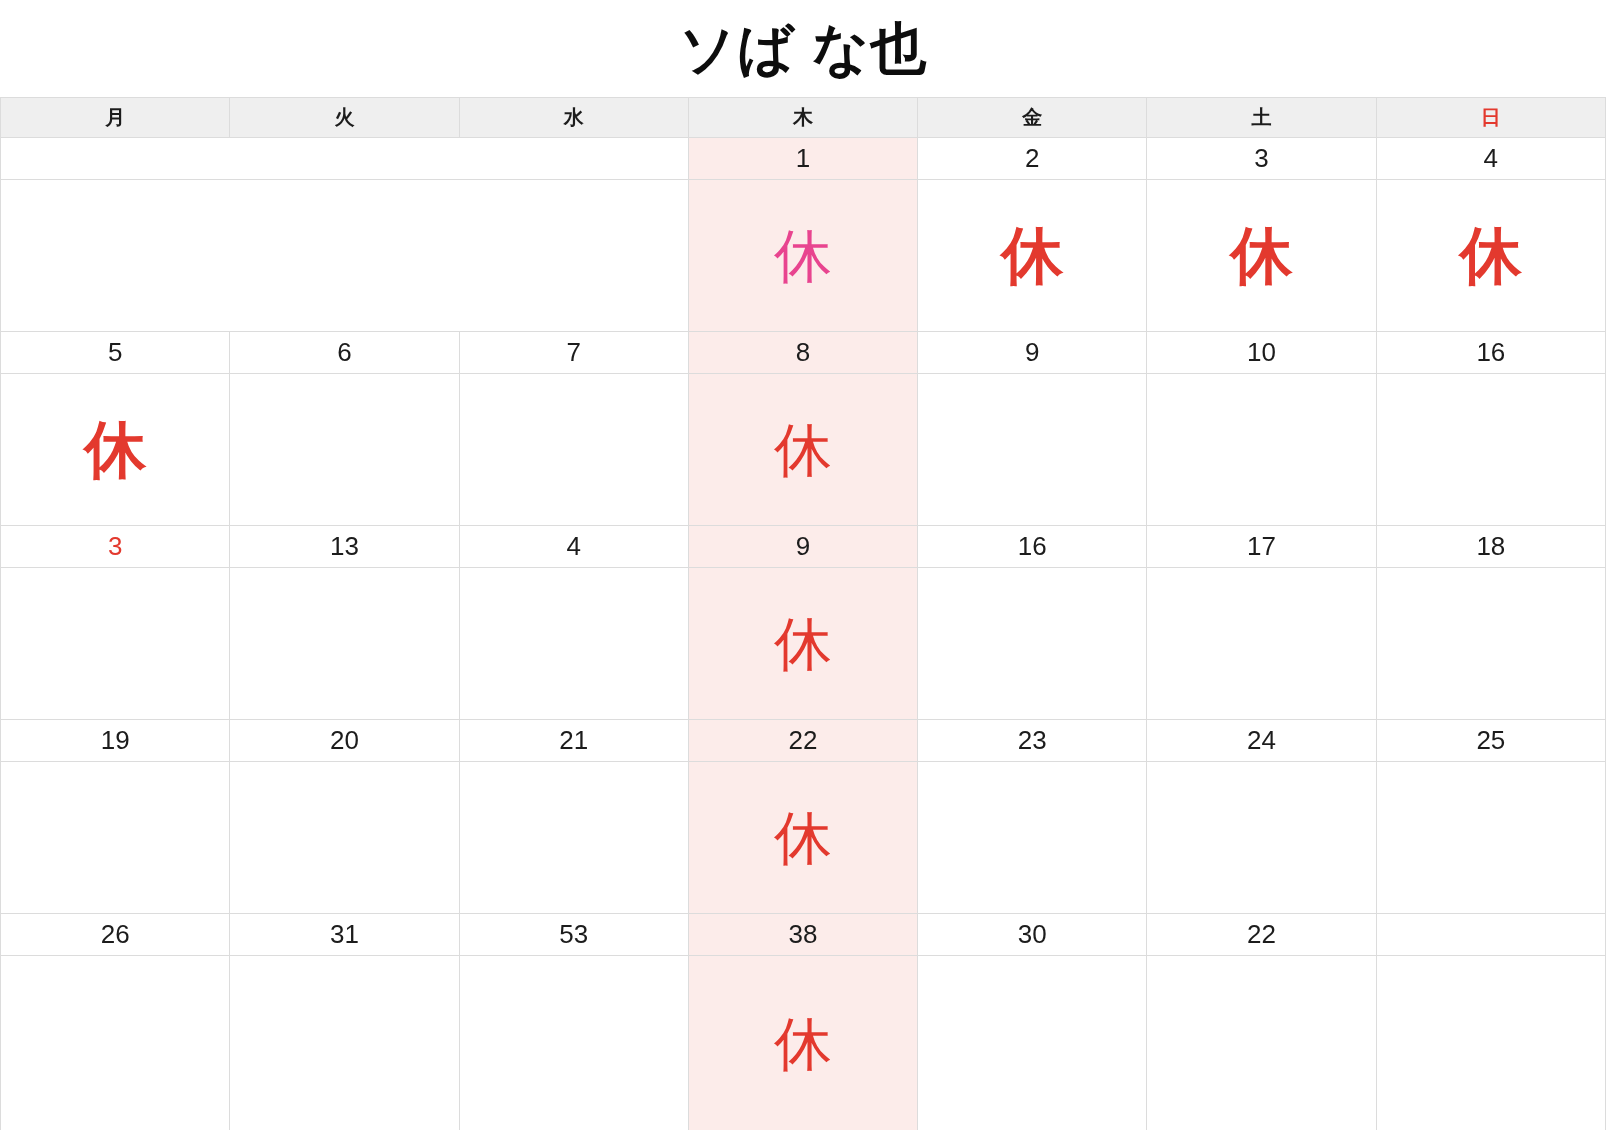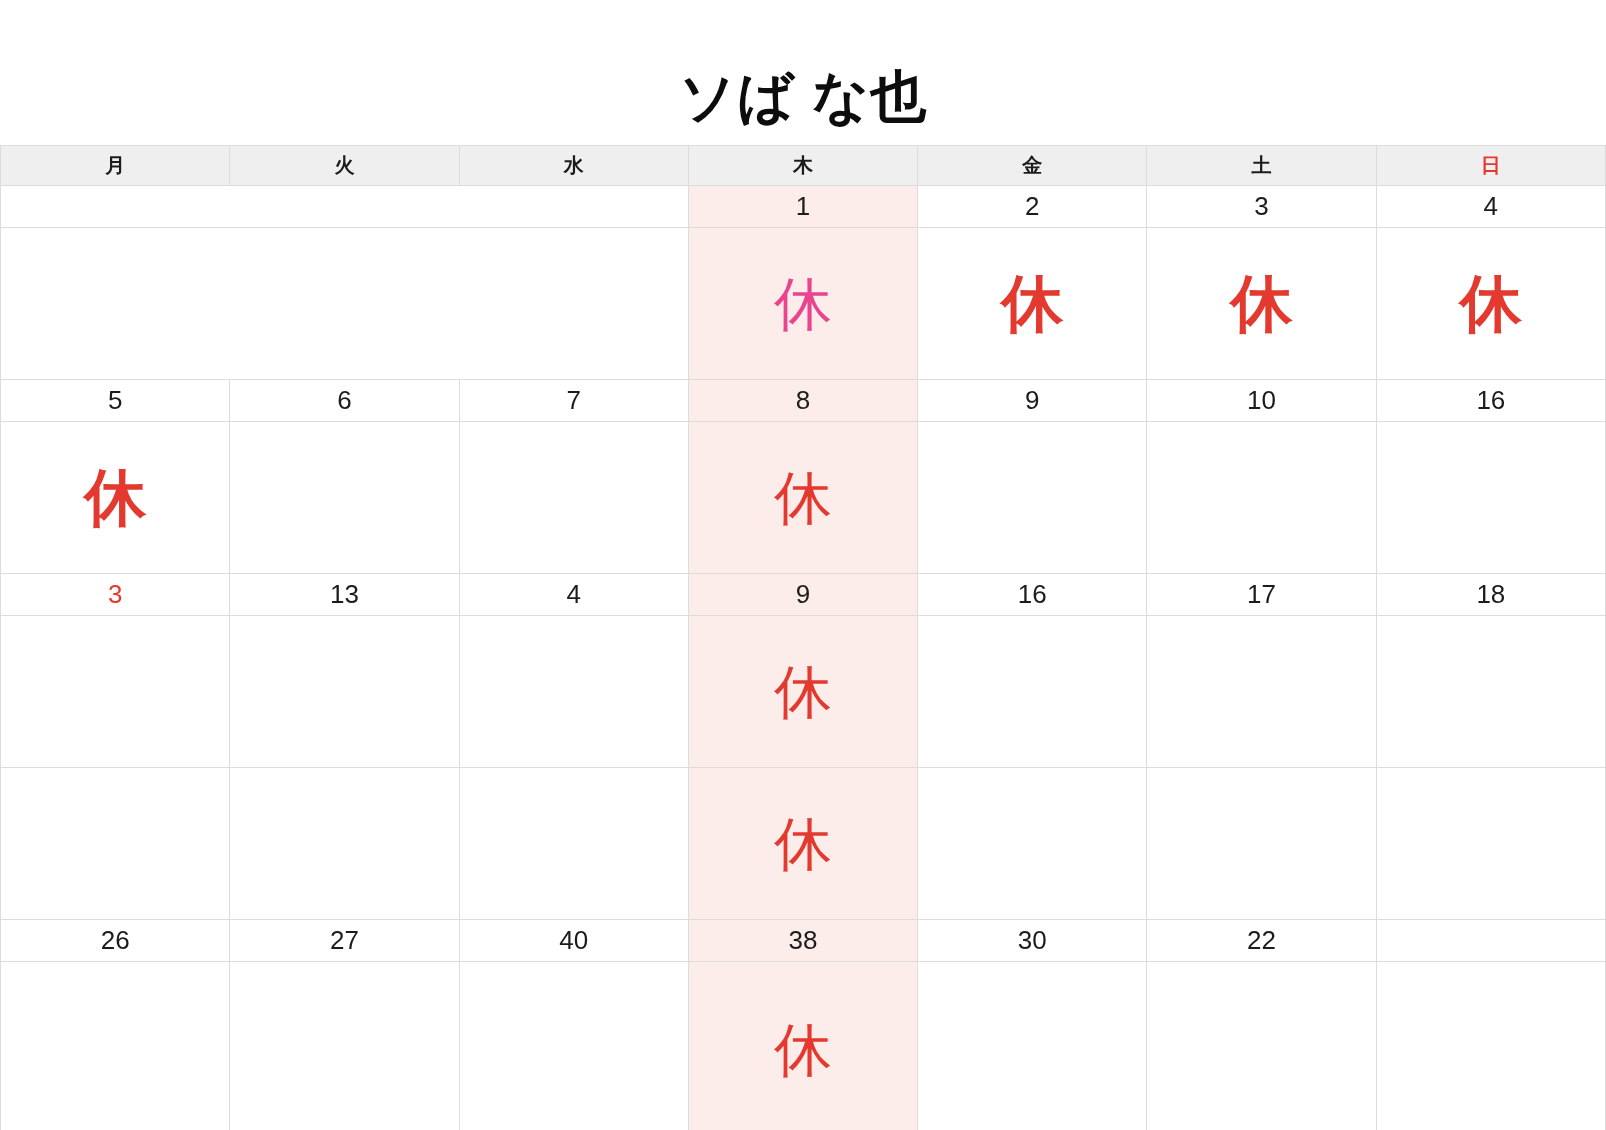--- a/index.html
+++ b/index.html
@@ -21,21 +21,20 @@
     height: 1130px;
     overflow: hidden;
     background: #fff;
     position: relative;
   }
   .title-bar {
     height: 97px;
     display: flex;
     align-items: center;
     justify-content: center;
-    margin-top: 48px;
   }
   .page-title {
     font-size: 56px;
     font-weight: 800;
     letter-spacing: 1px;
     color: #0d0d0d;
     margin: 0;
     line-height: 1;
   }
   table.calendar {
@@ -151,33 +150,42 @@
         </tr>
         <tr class="content-row">
           <td></td>
           <td></td>
           <td></td>
           <td class="thu"><span class="mark mark-red">休</span></td>
           <td></td>
           <td></td>
           <td></td>
         </tr>
+        <tr class="date-row">
+          <td><span>19</span></td>
+          <td><span>20</span></td>
+          <td><span>21</span></td>
+          <td class="thu"><span>22</span></td>
+          <td><span>23</span></td>
+          <td><span>24</span></td>
+          <td><span>25</span></td>
+        </tr>
         <tr class="content-row">
           <td></td>
           <td></td>
           <td></td>
           <td class="thu"><span class="mark mark-red">休</span></td>
           <td></td>
           <td></td>
           <td></td>
         </tr>
         <tr class="date-row">
           <td><span>26</span></td>
-          <td><span>27</span></td>
-          <td><span>40</span></td>
+          <td><span>31</span></td>
+          <td><span>53</span></td>
           <td class="thu"><span>38</span></td>
           <td><span>30</span></td>
           <td><span>22</span></td>
           <td></td>
         </tr>
         <tr class="content-row last">
           <td></td>
           <td></td>
           <td></td>
           <td class="thu"><span class="mark mark-red">休</span></td>

